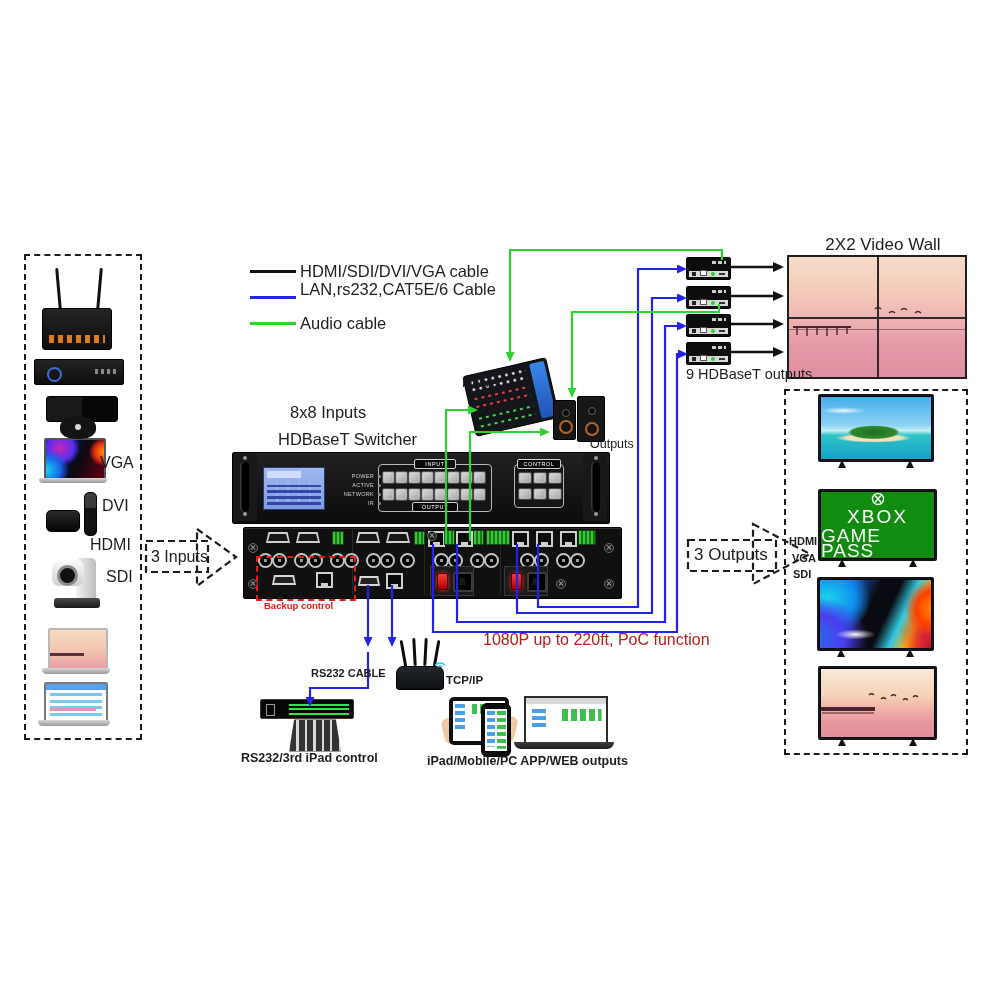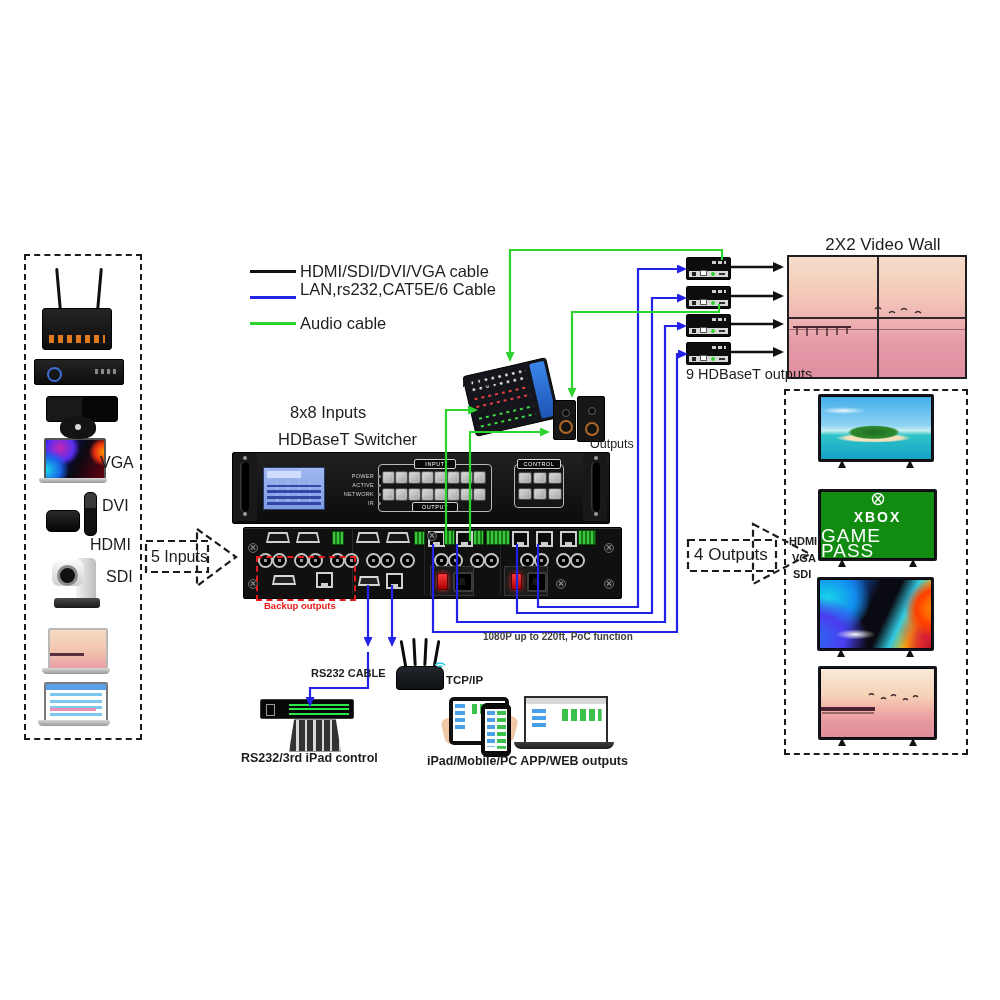--- a/index.html
+++ b/index.html
@@ -135,21 +135,21 @@
   .tv{position:absolute;background:#06060c;border:2px solid #14141c;border-radius:2px;z-index:2;}
   .tv .scr{position:absolute;left:1px;right:1px;top:1px;bottom:1px;overflow:hidden;}
   .leg1,.leg2{position:absolute;bottom:-8px;width:0;height:0;border-left:4px solid transparent;border-right:4px solid transparent;border-bottom:8px solid #111;}
   .leg1{left:16%;} .leg2{right:16%;}
   .scr-island{background:
      radial-gradient(34% 16% at 48% 57%,#1f6b24 0%,#2e8b2e 60%,transparent 70%),
      radial-gradient(46% 10% at 48% 66%,#f2e2bd 0%,#f2e2bd 55%,transparent 75%),
      radial-gradient(30% 8% at 20% 22%,rgba(255,255,255,.85),transparent 70%),
      linear-gradient(180deg,#44aeea 0%,#8fd4f5 46%,#c8f0f2 54%,#2ec3c9 62%,#15a2c6 100%);}
   .scr-xbox{display:flex;flex-direction:column;align-items:center;justify-content:center;gap:1px;color:#fff;}
-  .xbox-word{font-size:14px;font-weight:bold;letter-spacing:2px;line-height:20px;}
+  .xbox-word{font-size:19px;font-weight:normal;letter-spacing:2px;line-height:20px;}
   .gamepass-word{font-size:19px;letter-spacing:1px;line-height:15px;}
   .scr-abstract{background:
      radial-gradient(24% 10% at 32% 80%,rgba(255,255,255,.95),transparent 75%),
      radial-gradient(45% 70% at 104% 42%,#ff9a00 0%,#ff3d00 38%,transparent 62%),
      radial-gradient(50% 80% at 98% 82%,#d41e3c 0%,transparent 55%),
      radial-gradient(70% 90% at -6% 86%,#2a6df0 0%,#4a3df0 40%,transparent 70%),
      radial-gradient(55% 75% at 6% 28%,#18d8e8 0%,#1290f0 45%,transparent 72%),
      linear-gradient(115deg,#0cc8e8 0%,#1868e8 20%,#0a0a12 44%,#0a0a12 58%,#30c8e0 70%,#ffb400 82%,#e83010 93%,#7a0a0a 100%);}
   .scr-sunset{background:linear-gradient(180deg,#f7ead8 0%,#f6d3b8 38%,#f0b0a8 60%,#e898a0 78%,#e08e9a 100%);}
   .scr-sunset .pier{position:absolute;left:0;top:56%;width:48%;height:4px;background:#4a2430;
@@ -241,21 +241,21 @@
     </div>
   <div class="base-bar" style="left:42px;top:668px;width:68px;height:6px"></div>
 
   <div class="screen-frame lap2-scr">
     <div class="bar"></div>
       <div class="rows"></div>
       <div class="pink"></div>
   </div>
   <div class="base-bar" style="left:38px;top:720px;width:72px;height:6px"></div>
 
-  <div class="lbl" style="left:151px;top:548px;font-size:16px">5 Inputs</div>
+  <div class="lbl" style="left:151px;top:548px;font-size:16px">3 Inputs</div>
 
   <div class="lbl" style="left:290px;top:403px;font-size:16.5px">8x8 Inputs</div>
   <div class="lbl" style="left:278px;top:430px;font-size:16.5px">HDBaseT Switcher</div>
 
   <div class="abs front-body"></div>
   <div class="ear" style="left:233px">
       <div class="slot" style="left:7px"></div>
     </div>
   <div class="ear" style="left:583px">
       <div class="slot" style="left:8px"></div>
@@ -372,21 +372,21 @@
   <div class="bnc" style="left:556px;top:553px"></div>
   <div class="bnc" style="left:570px;top:553px"></div>
 
   <div class="db9" style="left:272px;top:575px;width:24px;height:10px">
       <i></i>
     </div>
   <div class="rj45" style="left:316px;top:572px">
       <i></i>
     </div>
   <div class="redbox" style="left:256px;top:556px;width:96px;height:41px"></div>
-  <div class="lbl" style="left:264px;top:600px;font-size:9.5px;font-weight:bold;color:#e51a1a">Backup outputs</div>
+  <div class="lbl" style="left:264px;top:600px;font-size:9.5px;font-weight:bold;color:#e51a1a">Backup control</div>
 
   <div class="db9" style="left:358px;top:576px;width:22px;height:10px">
       <i></i>
     </div>
   <div class="rj45" style="left:386px;top:573px">
       <i></i>
     </div>
 
   <div class="psu" style="left:430px;top:566px">
       <div class="rocker"></div>
@@ -511,23 +511,23 @@
             <path d="M70,27 q2.5,-2.5 5,0"></path>
           <path d="M82,31 q2.5,-2.5 5,0"></path>
             <path d="M92,28 q2.5,-2.5 5,0"></path>
         </g>
       </svg>
     </div>
     <div class="leg1"></div>
       <div class="leg2"></div>
   </div>
 
-  <div class="lbl" style="left:694px;top:545px;font-size:17px">4 Outputs</div>
-
-  <div class="lbl" style="left:483px;top:631px;font-size:10px;font-weight:bold;color:#404040">1080P up to 220ft, PoC function</div>
+  <div class="lbl" style="left:694px;top:545px;font-size:17px">3 Outputs</div>
+
+  <div class="lbl" style="left:483px;top:631px;font-size:16px;font-weight:normal;color:#b91c1c">1080P up to 220ft, PoC function</div>
 
   <div class="lbl" style="left:311px;top:667px;font-size:11px;font-weight:bold">RS232 CABLE</div>
 
   <div class="abs rackkbd-disp">
     <div class="sq"></div>
       <div class="txt"></div>
   </div>
   <div class="abs keypad"></div>
   <div class="lbl" style="left:241px;top:751px;font-size:12.5px;font-weight:bold">RS232/3rd iPad control</div>
 

